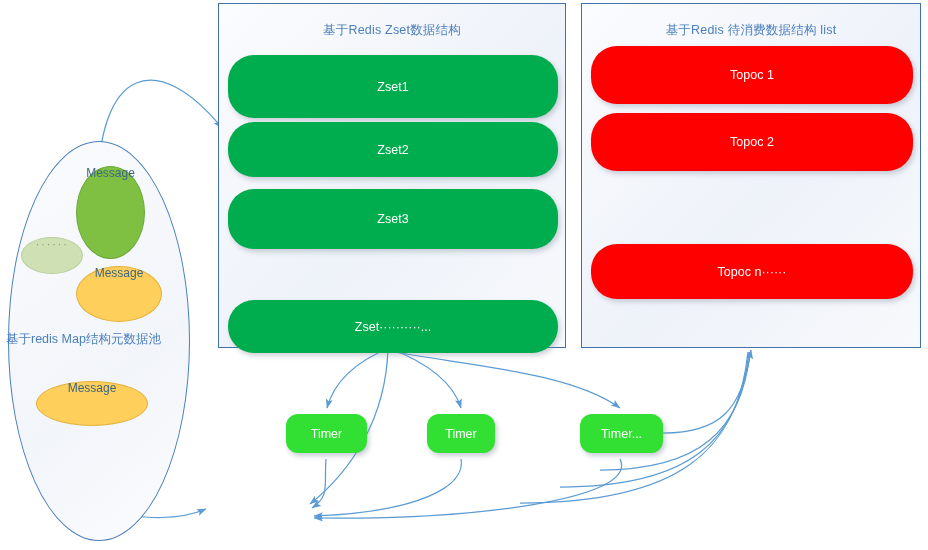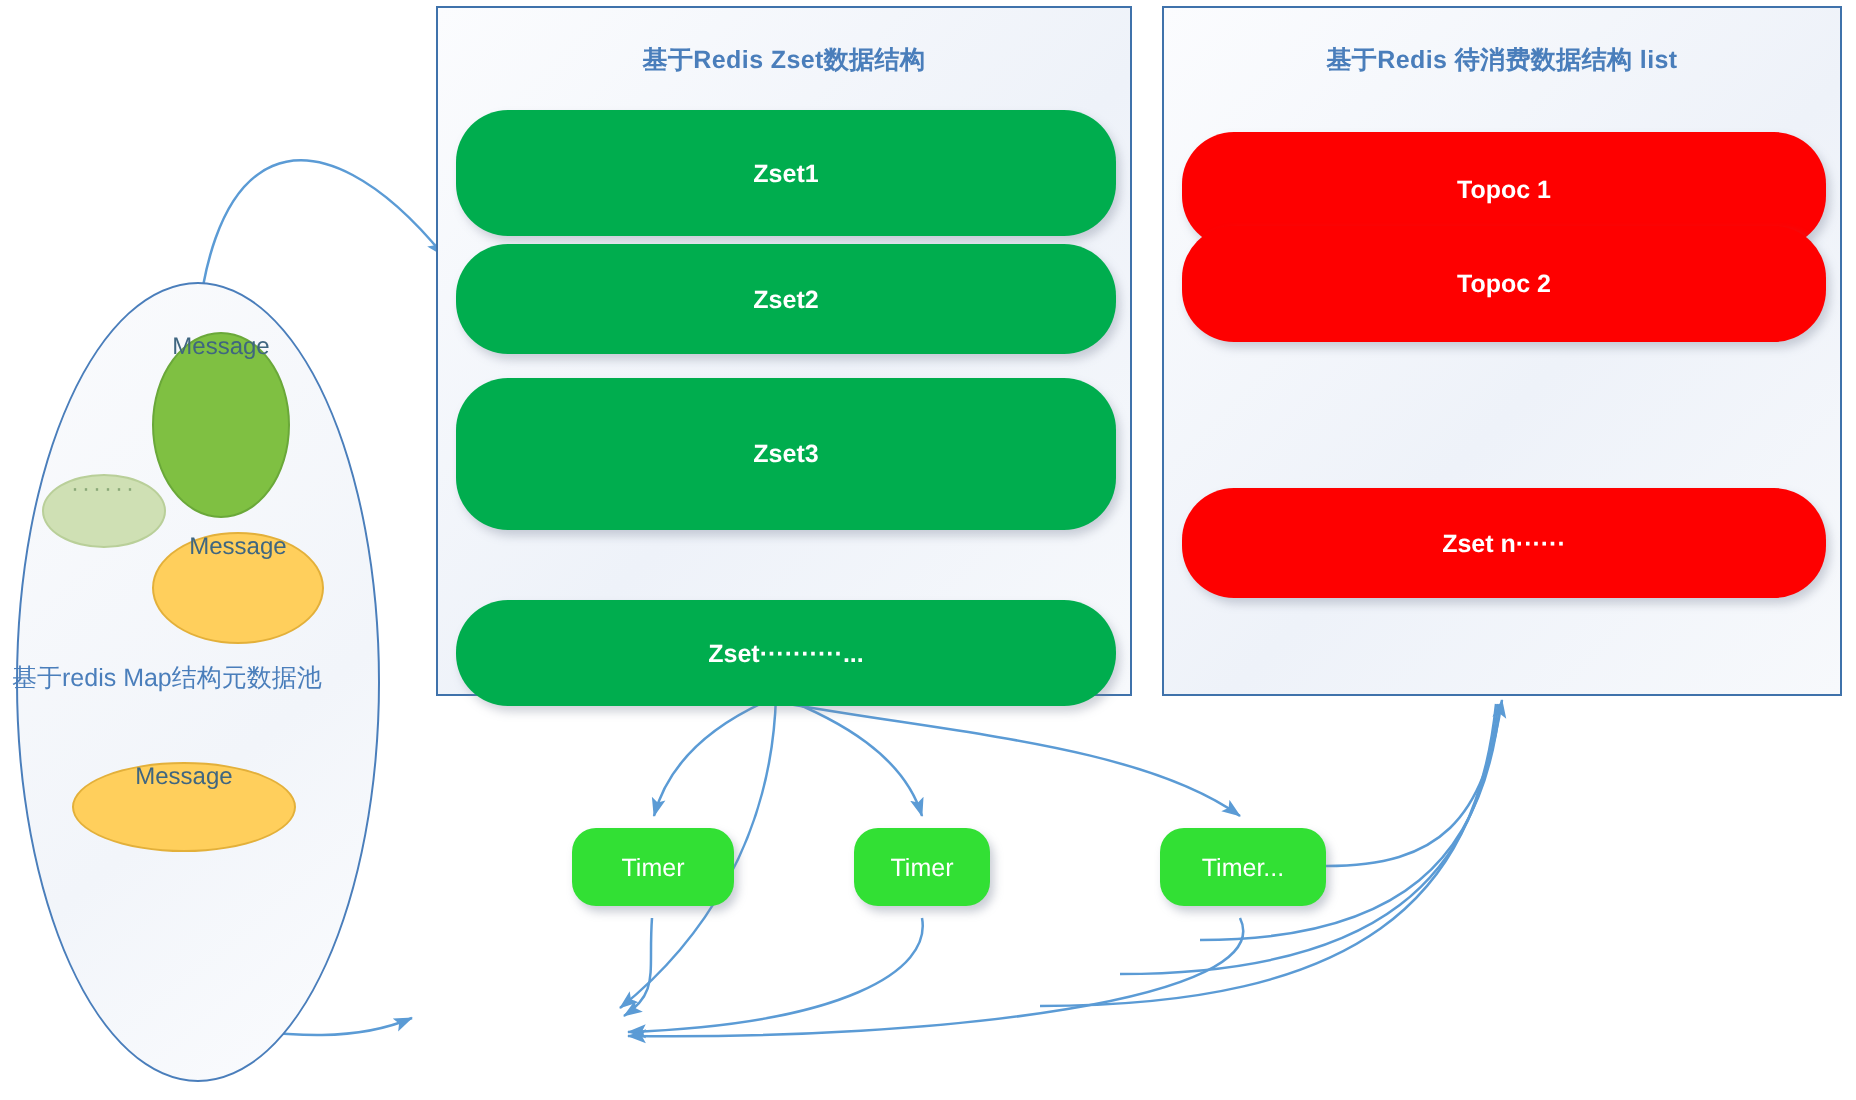--- a/index.html
+++ b/index.html
@@ -12,21 +12,20 @@
     width:928px;height:550px;
     background:#ffffff;
     overflow:hidden;
   }
   
   .panel{
     position:absolute;
     border:1.4px solid #3f72ab;
     background:linear-gradient(135deg,#fbfcfe 0%,#eef2f9 55%,#f7f9fc 100%);
     box-sizing:border-box;
-    font-weight:bold;
   }
   .panel-title{
     position:absolute;
     left:0;right:0;
     text-align:center;
     color:#4a7ebb;
     font-size:12.5px;
     letter-spacing:.2px;
     white-space:nowrap;
   }
@@ -152,29 +151,29 @@
 
       <path d="M92,511 C150,520 180,520 206,509" marker-end="url(#ah)"></path>
       <path d="M91,508 L91,514"></path>
     </g>
   </svg>
 
   <div class="panel" style="left:218px;top:3px;width:348px;height:345px;">
     <div class="panel-title" style="top:18px;">基于Redis Zset数据结构</div>
     <div class="pill green" style="left:9px;top:51px;width:330px;height:63px;">Zset1</div>
     <div class="pill green" style="left:9px;top:118px;width:330px;height:55px;">Zset2</div>
-    <div class="pill green" style="left:9px;top:185px;width:330px;height:76px;">Zset3</div>
+    <div class="pill green" style="left:9px;top:185px;width:330px;height:60px;">Zset3</div>
     <div class="pill green" style="left:9px;top:252px;width:330px;height:53px;margin-top:44px;">Zset··········...</div>
   </div>
 
   <div class="panel" style="left:581px;top:3px;width:340px;height:345px;padding-left:34px;">
     <div class="panel-title" style="top:18px;">基于Redis 待消费数据结构 list</div>
-    <div class="pill red" style="left:9px;top:42px;width:322px;height:58px;margin-top:20px;">Topoc 1</div>
+    <div class="pill red" style="left:9px;top:42px;width:322px;height:58px;">Topoc 1</div>
     <div class="pill red" style="left:9px;top:109px;width:322px;height:58px;">Topoc 2</div>
-    <div class="pill red" style="left:9px;top:240px;width:322px;height:55px;">Zset n······</div>
+    <div class="pill red" style="left:9px;top:240px;width:322px;height:55px;">Topoc n······</div>
   </div>
 
   <div class="big-ellipse" style="left:8px;top:141px;width:182px;height:400px;"></div>
 
   <div class="ellipse green-msg" style="left:76px;top:166px;width:69px;height:93px;">
     <span style="padding:0 12px;">Message</span>
   </div>
 
   <div class="ellipse pale" style="left:21px;top:237px;width:62px;height:37px;">
     <span>······</span>

